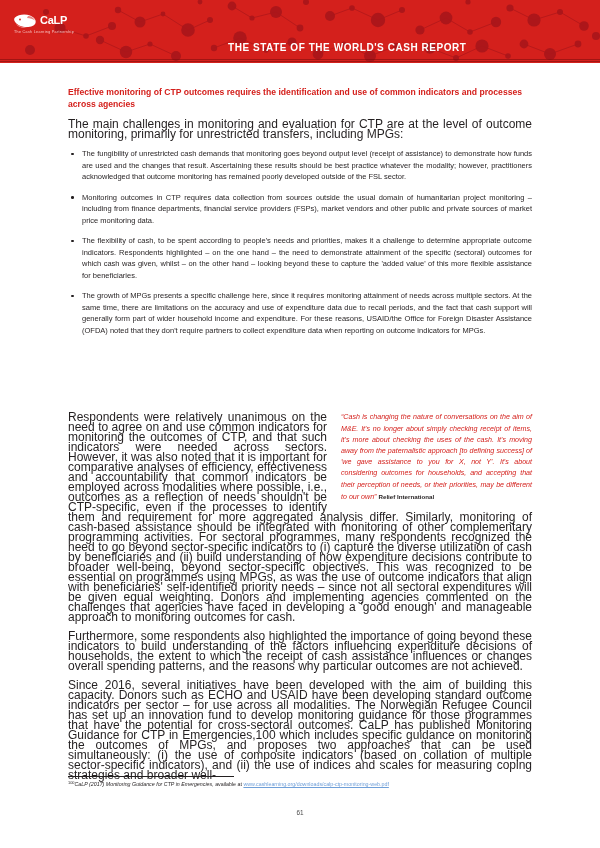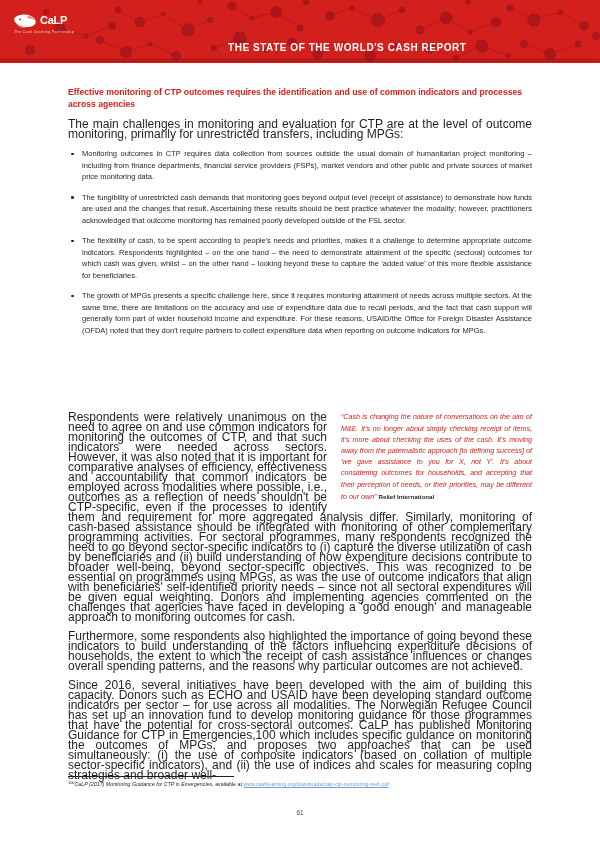--- a/index.html
+++ b/index.html
@@ -310,25 +310,25 @@
 
   <div class="content">
 
     <h1 class="section-title">Effective monitoring of CTP outcomes requires the identification and use of common indicators and processes across agencies</h1>
 
     <p class="body-text">The main challenges in monitoring and evaluation for CTP are at the level of outcome monitoring, primarily for unrestricted transfers, including MPGs:</p>
 
     <ul class="bullets">
       <li>
         <span class="dot"></span>
-        <span>Monitoring outcomes in CTP requires data collection from sources outside the usual domain of humanitarian project monitoring – including from finance departments, financial service providers (FSPs), market vendors and other public and private sources of market price monitoring data.</span>
+        <span>The fungibility of unrestricted cash demands that monitoring goes beyond output level (receipt of assistance) to demonstrate how funds are used and the changes that result. Ascertaining these results should be best practice whatever the modality; however, practitioners acknowledged that outcome monitoring has remained poorly developed outside of the FSL sector.</span>
       </li>
       <li>
         <span class="dot"></span>
-        <span>The fungibility of unrestricted cash demands that monitoring goes beyond output level (receipt of assistance) to demonstrate how funds are used and the changes that result. Ascertaining these results should be best practice whatever the modality; however, practitioners acknowledged that outcome monitoring has remained poorly developed outside of the FSL sector.</span>
+        <span>Monitoring outcomes in CTP requires data collection from sources outside the usual domain of humanitarian project monitoring – including from finance departments, financial service providers (FSPs), market vendors and other public and private sources of market price monitoring data.</span>
       </li>
       <li>
         <span class="dot"></span>
         <span>The flexibility of cash, to be spent according to people's needs and priorities, makes it a challenge to determine appropriate outcome indicators. Respondents highlighted – on the one hand – the need to demonstrate attainment of the specific (sectoral) outcomes for which cash was given, whilst – on the other hand – looking beyond these to capture the 'added value' of this more flexible assistance for beneficiaries.</span>
       </li>
       <li>
         <span class="dot"></span>
         <span>The growth of MPGs presents a specific challenge here, since it requires monitoring attainment of needs across multiple sectors. At the same time, there are limitations on the accuracy and use of expenditure data due to recall periods, and the fact that cash support will generally form part of wider household income and expenditure. For these reasons, USAID/the Office for Foreign Disaster Assistance (OFDA) noted that they don't require partners to collect expenditure data when reporting on outcome indicators for MPGs.</span>
       </li>
     </ul>

